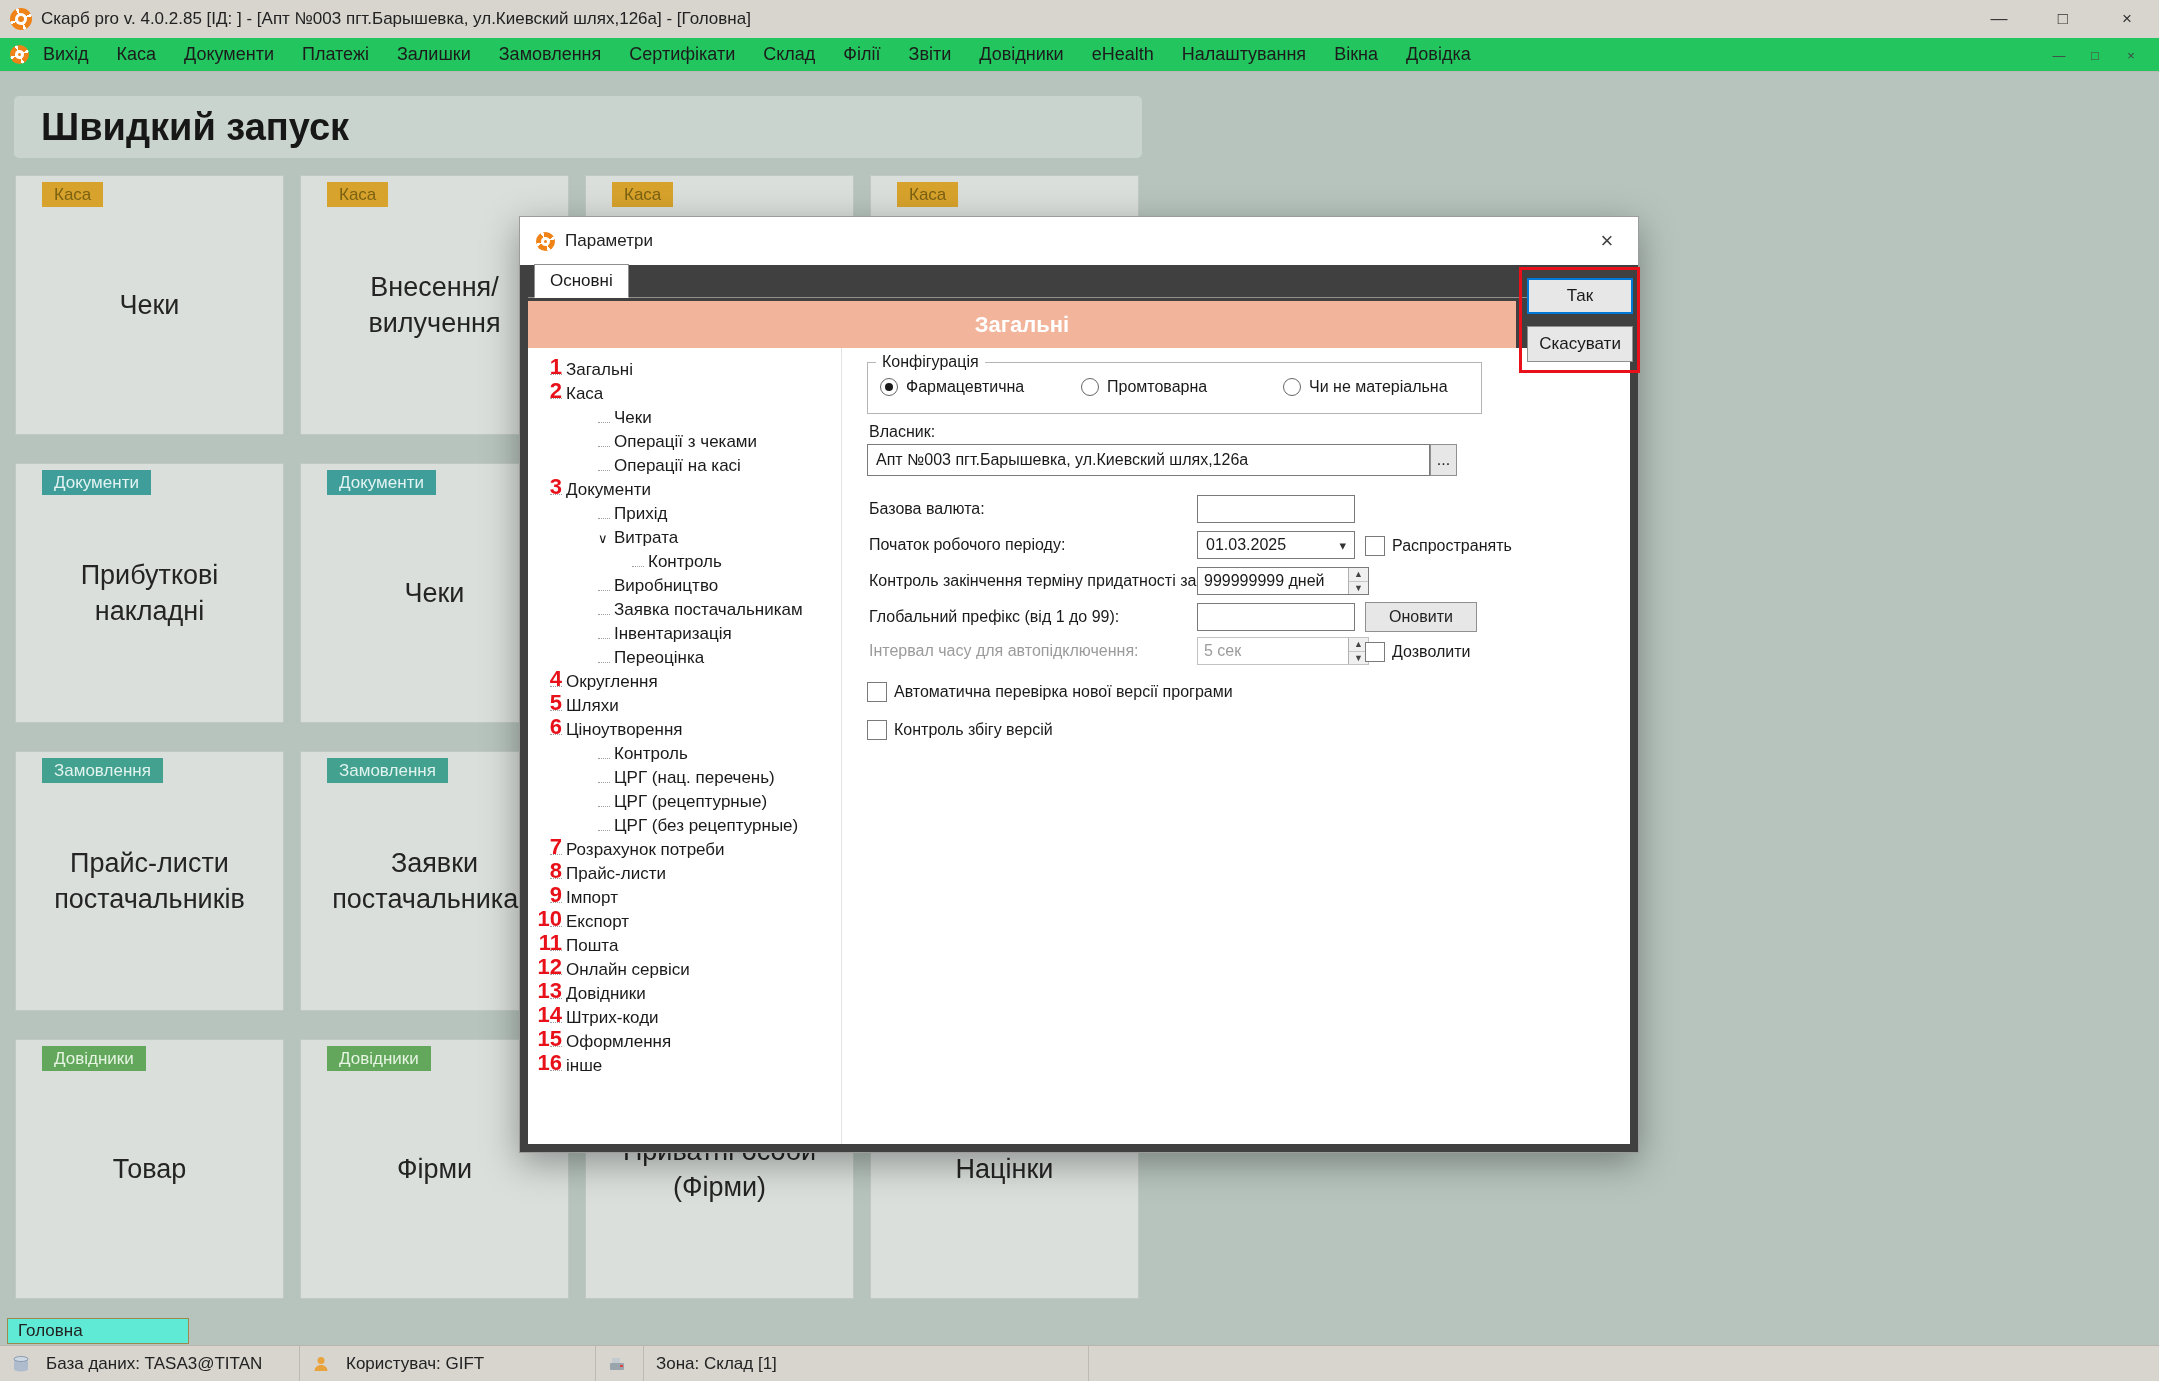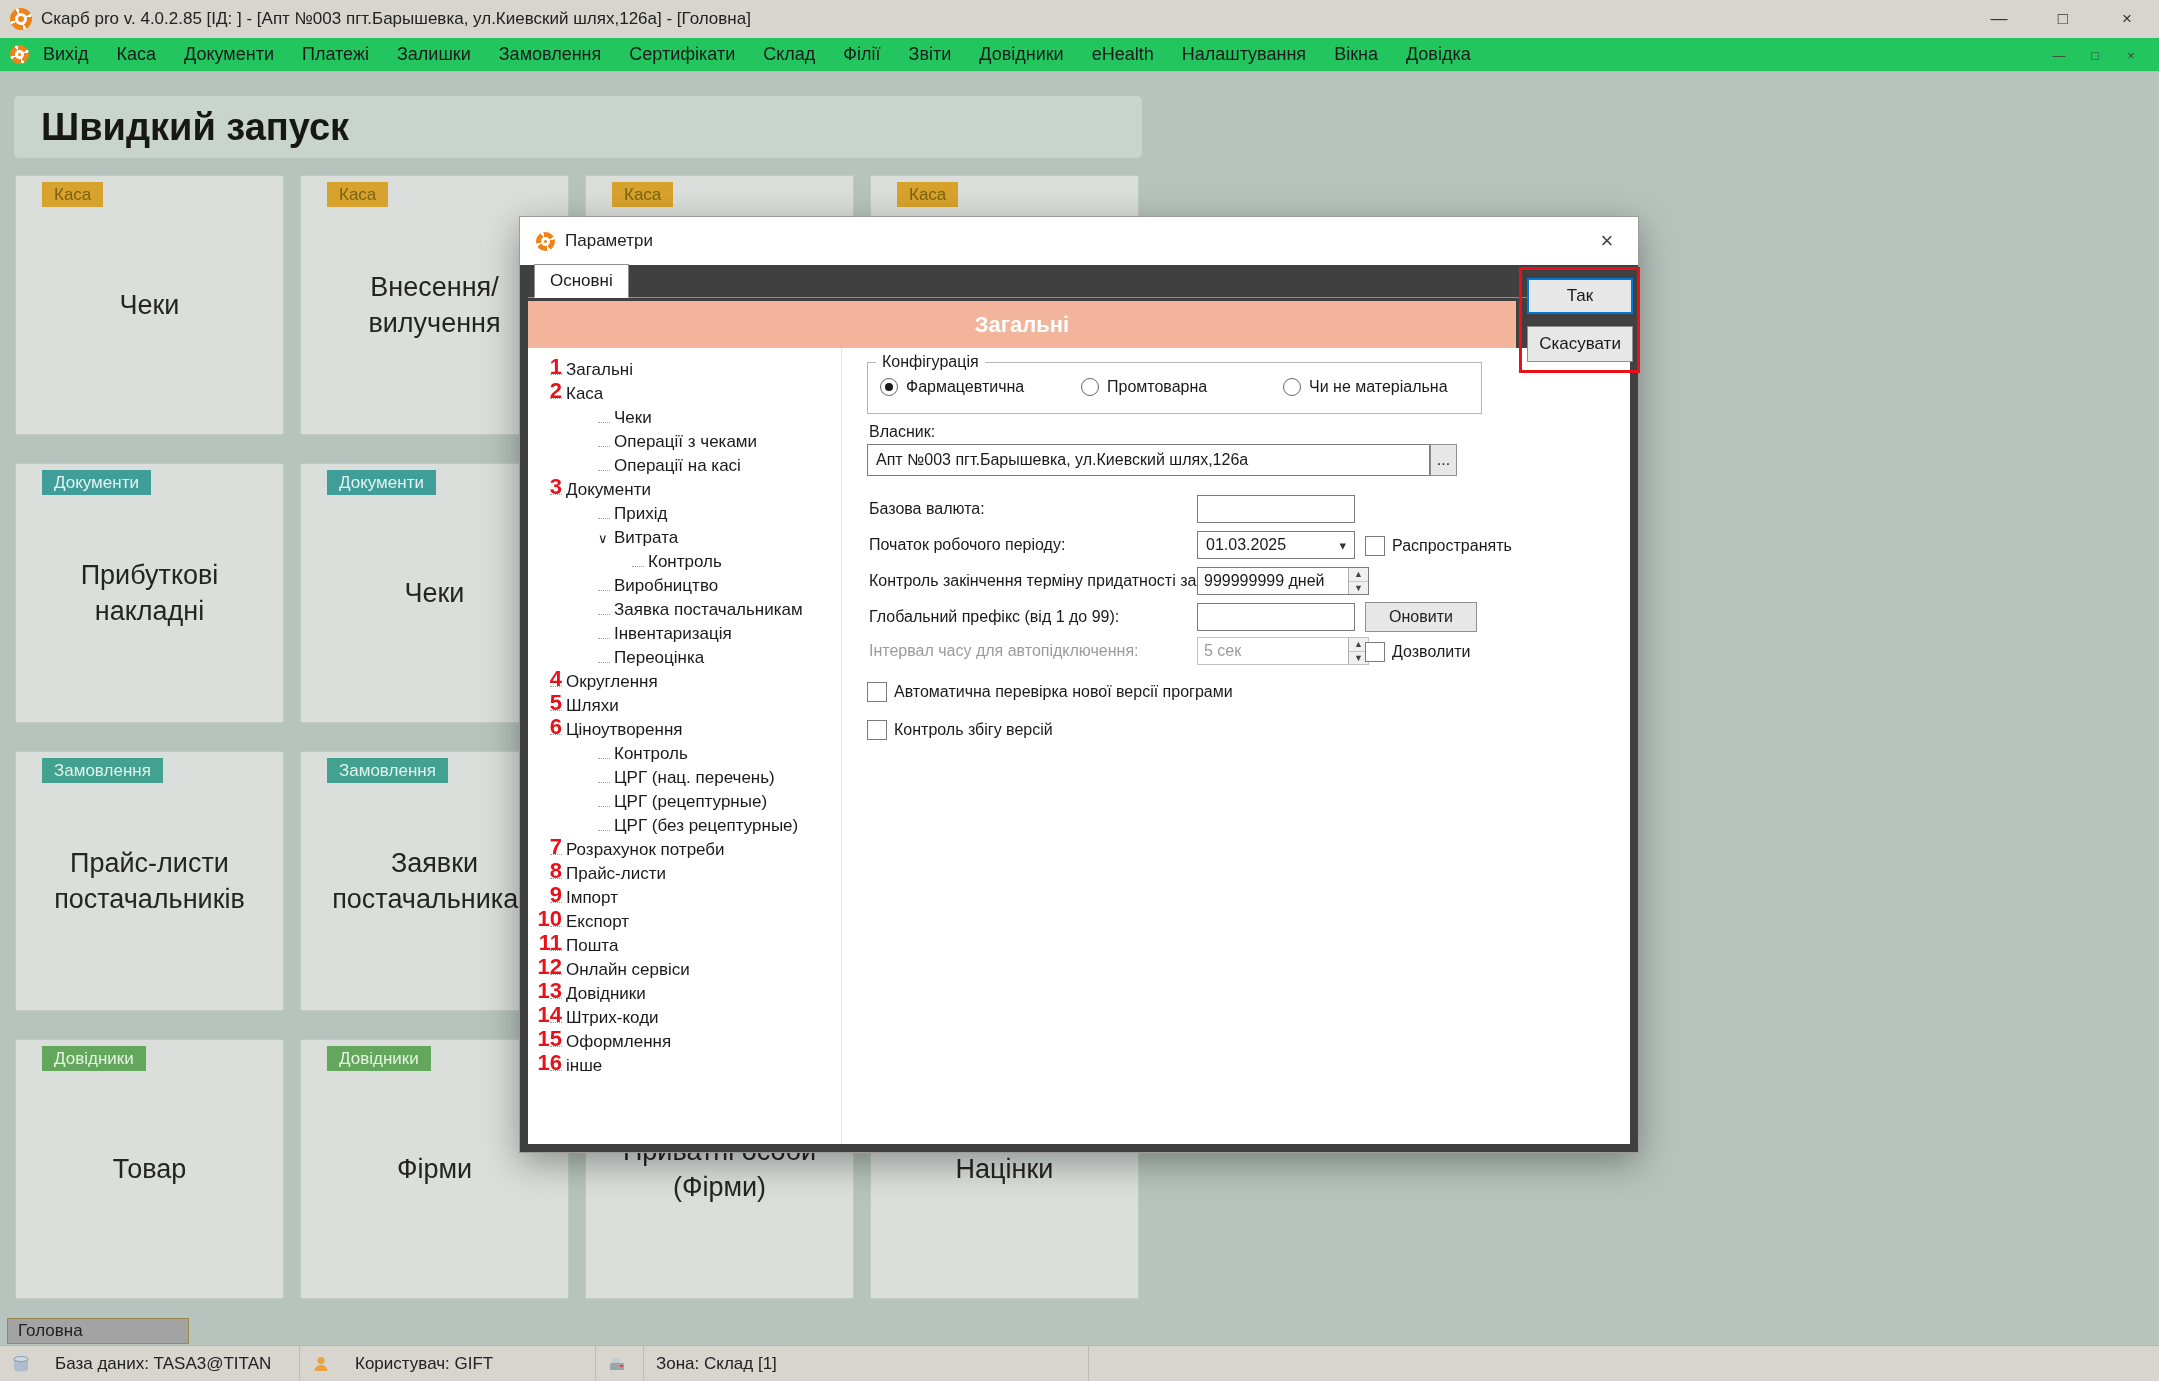--- a/index.html
+++ b/index.html
@@ -28,23 +28,23 @@
   .menu-item{padding:0 14px;font-size:18px;color:#1c1c1c;white-space:nowrap;cursor:default;}
   .mdi-controls{position:absolute;right:10px;top:0;height:34px;display:flex;align-items:center;}
   .mdi-btn{width:36px;height:26px;display:flex;align-items:center;justify-content:center;font-size:13px;color:#444;border:1px solid transparent;}
   
   .quick-panel{position:absolute;left:14px;top:96px;width:1128px;height:62px;background:#c9d4cf;border-radius:5px;display:flex;align-items:center;padding-left:27px;}
   .quick-title{font-size:38px;font-weight:bold;color:#171717;}
   .tiles{position:absolute;left:15px;top:175px;display:grid;grid-template-columns:repeat(4,269px);column-gap:16px;row-gap:28px;grid-auto-rows:260px;}
   .tile{position:relative;background:#dadfdc;border:1px solid #c1c9c4;display:flex;align-items:center;justify-content:center;text-align:center;font-size:27px;color:#242424;padding:12px 16px;line-height:1.35;cursor:default;}
   .tile-chip{position:absolute;top:6px;left:26px;height:25px;line-height:25px;padding:0 12px;font-size:17px;white-space:nowrap;}
   
-  .bottom-tab{position:absolute;left:7px;top:1318px;width:182px;height:26px;background:#a3a3a3;border:1px solid #9a8a50;display:flex;align-items:center;padding-left:10px;font-size:17px;color:#222;}
+  .bottom-tab{position:absolute;left:7px;top:1318px;width:182px;height:26px;background:#5eead4;border:1px solid #9a8a50;display:flex;align-items:center;padding-left:10px;font-size:17px;color:#222;}
   .statusbar{position:absolute;left:0;top:1345px;width:2159px;height:36px;background:#d8d5cf;border-top:1px solid #b9b6b0;display:flex;align-items:center;font-size:17px;color:#222;}
-  .status-seg{display:flex;align-items:center;gap:25px;padding:0 12px;height:100%;border-right:1px solid #bdbab4;white-space:nowrap;overflow:hidden;}
+  .status-seg{display:flex;align-items:center;gap:16px;padding:0 12px;height:100%;border-right:1px solid #bdbab4;white-space:nowrap;overflow:hidden;}
   .status-icon{display:flex;align-items:center;}
   
   .dialog{position:absolute;left:519px;top:216px;width:1120px;height:937px;background:#404040;border:1px solid #9c9c9c;box-shadow:0 10px 34px rgba(0,0,0,0.35);z-index:10;}
   .dlg-titlebar{position:absolute;left:0;top:0;right:0;height:48px;display:flex;align-items:center;padding:0 16px;background:#fff;}
   .dlg-title{font-size:17px;margin-left:10px;color:#222;}
   .dlg-close{margin-left:auto;font-size:22px;color:#444;width:30px;text-align:center;cursor:default;}
   .dlg-tabs{position:absolute;left:8px;right:8px;top:50px;height:31px;border-bottom:1px solid #8f8f8f;}
   .tab{position:absolute;left:6px;bottom:-1px;height:30px;padding:16px 15px;background:#fff;border:1px solid #8f8f8f;border-bottom:1px solid #fff;display:flex;align-items:center;font-size:17px;}
   .dlg-band{position:absolute;left:8px;top:84px;width:988px;height:47px;background:#f2b49a;display:flex;align-items:center;justify-content:center;font-size:22px;font-weight:bold;color:#ffffff;}
   

